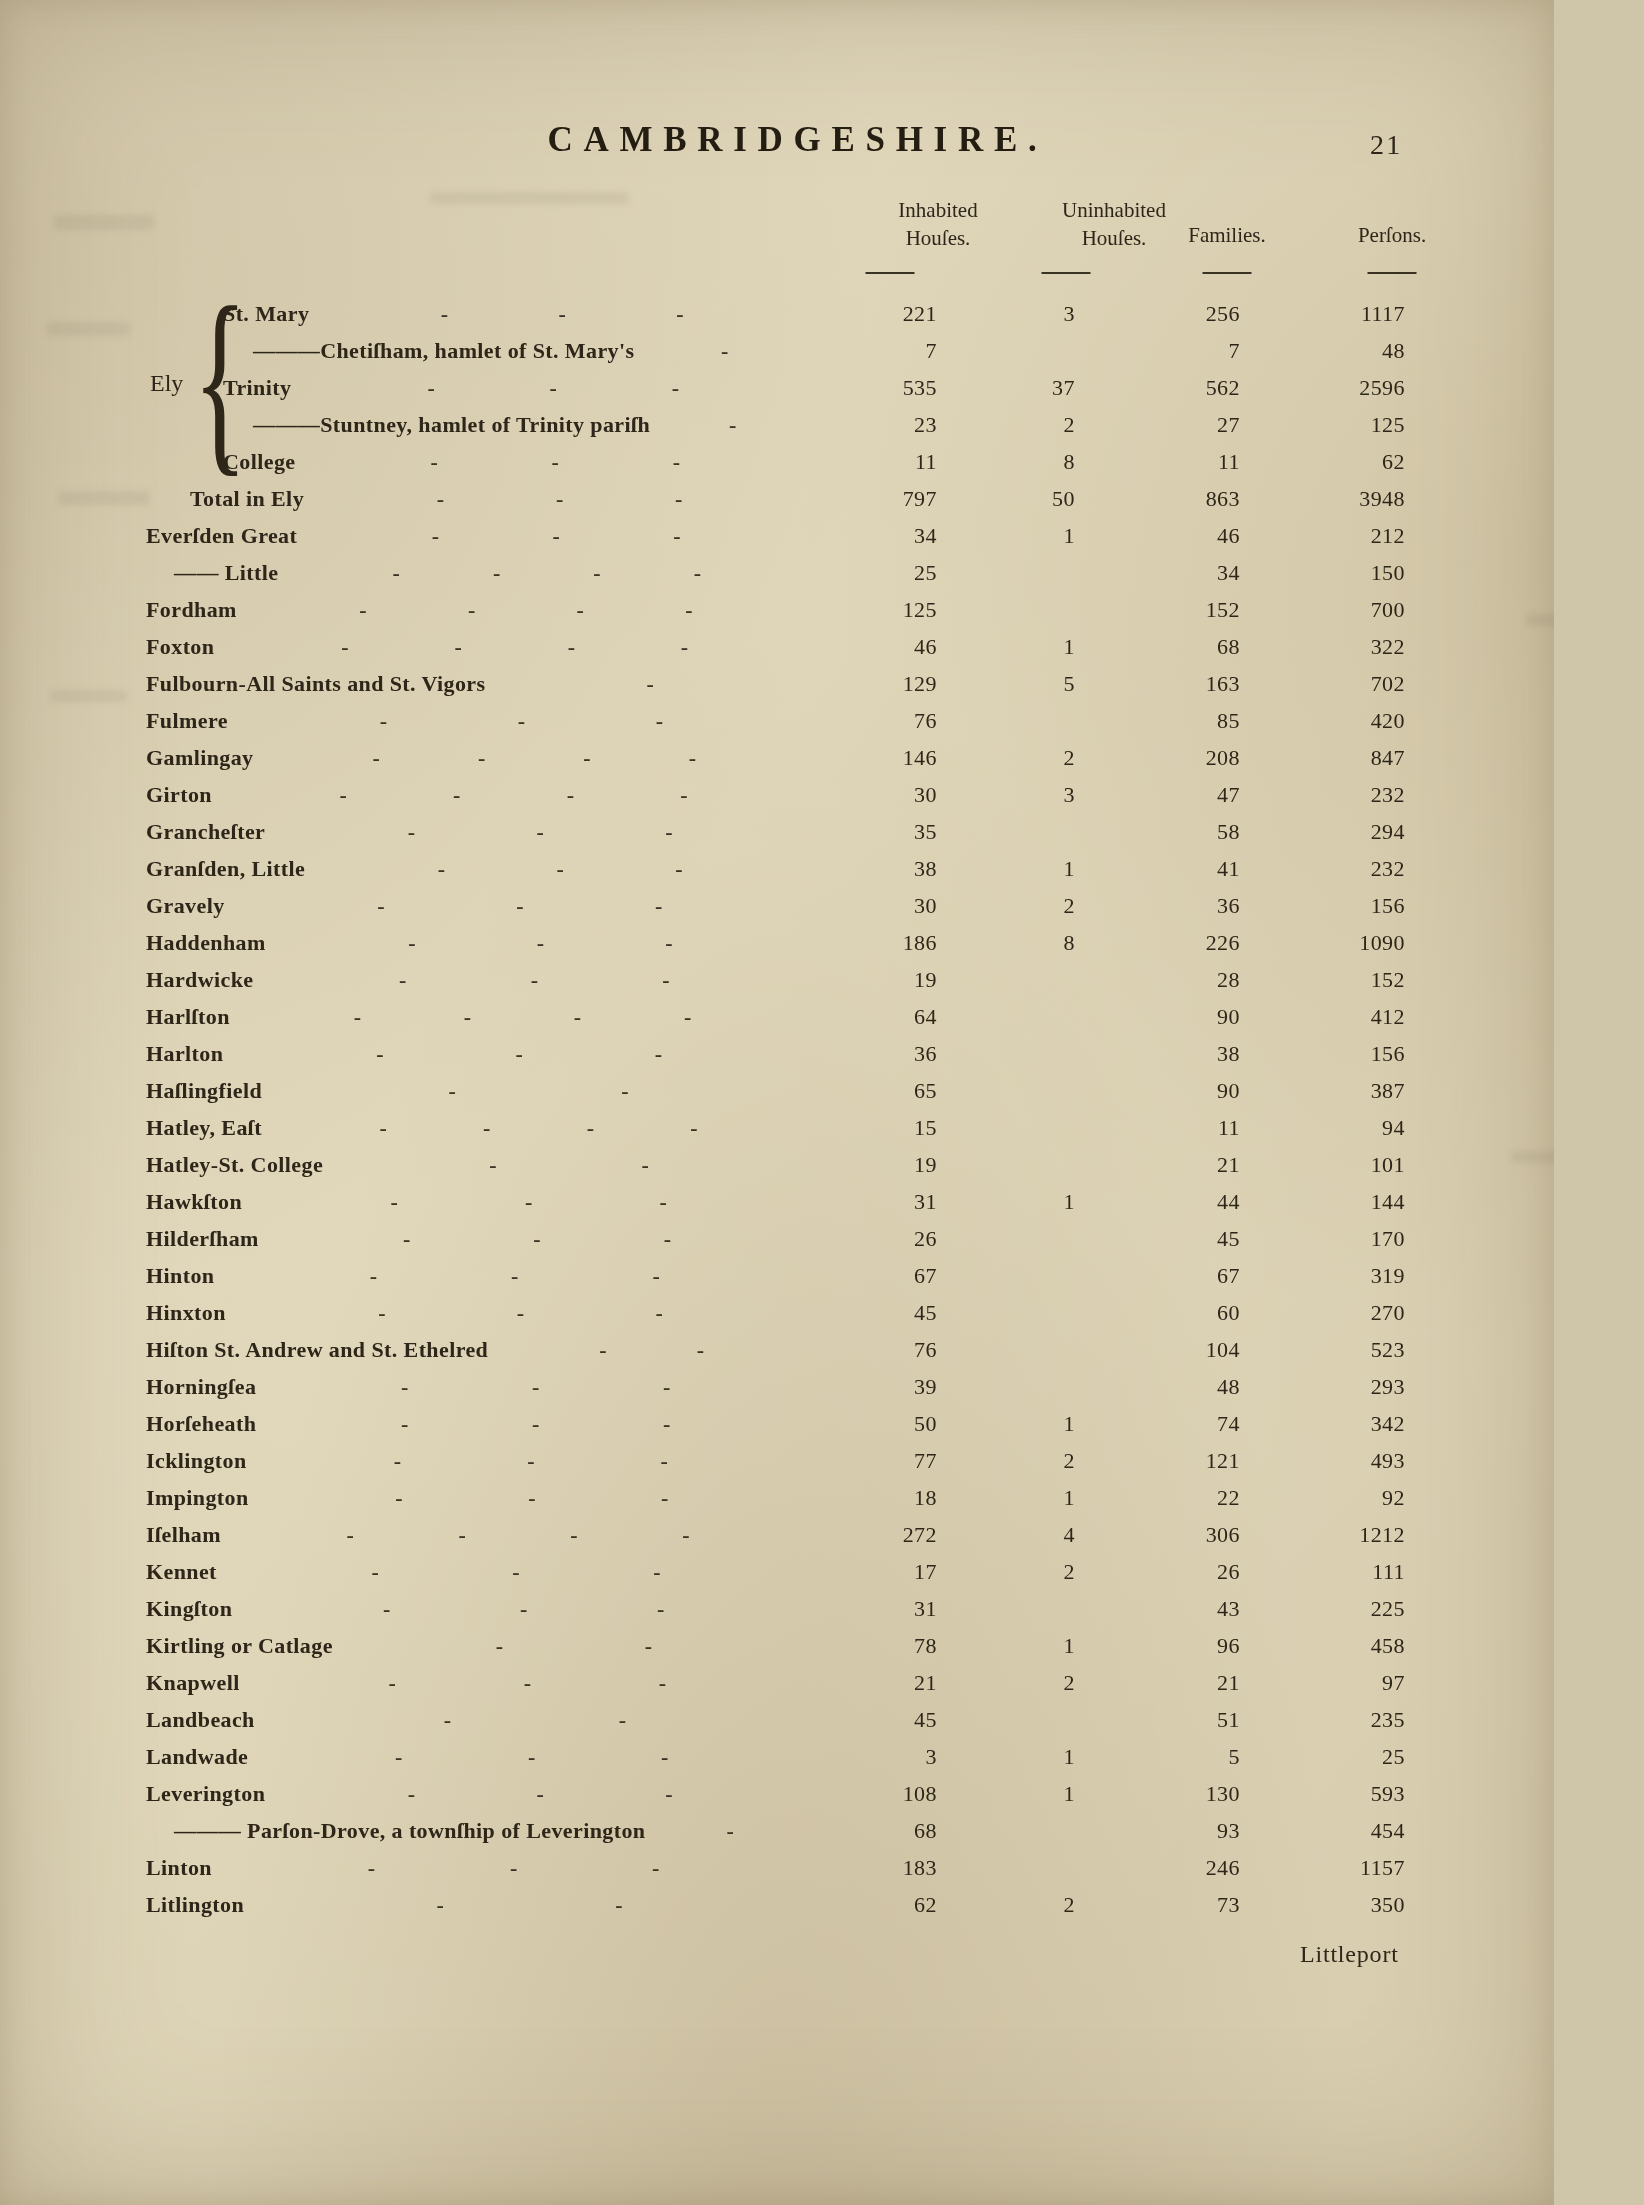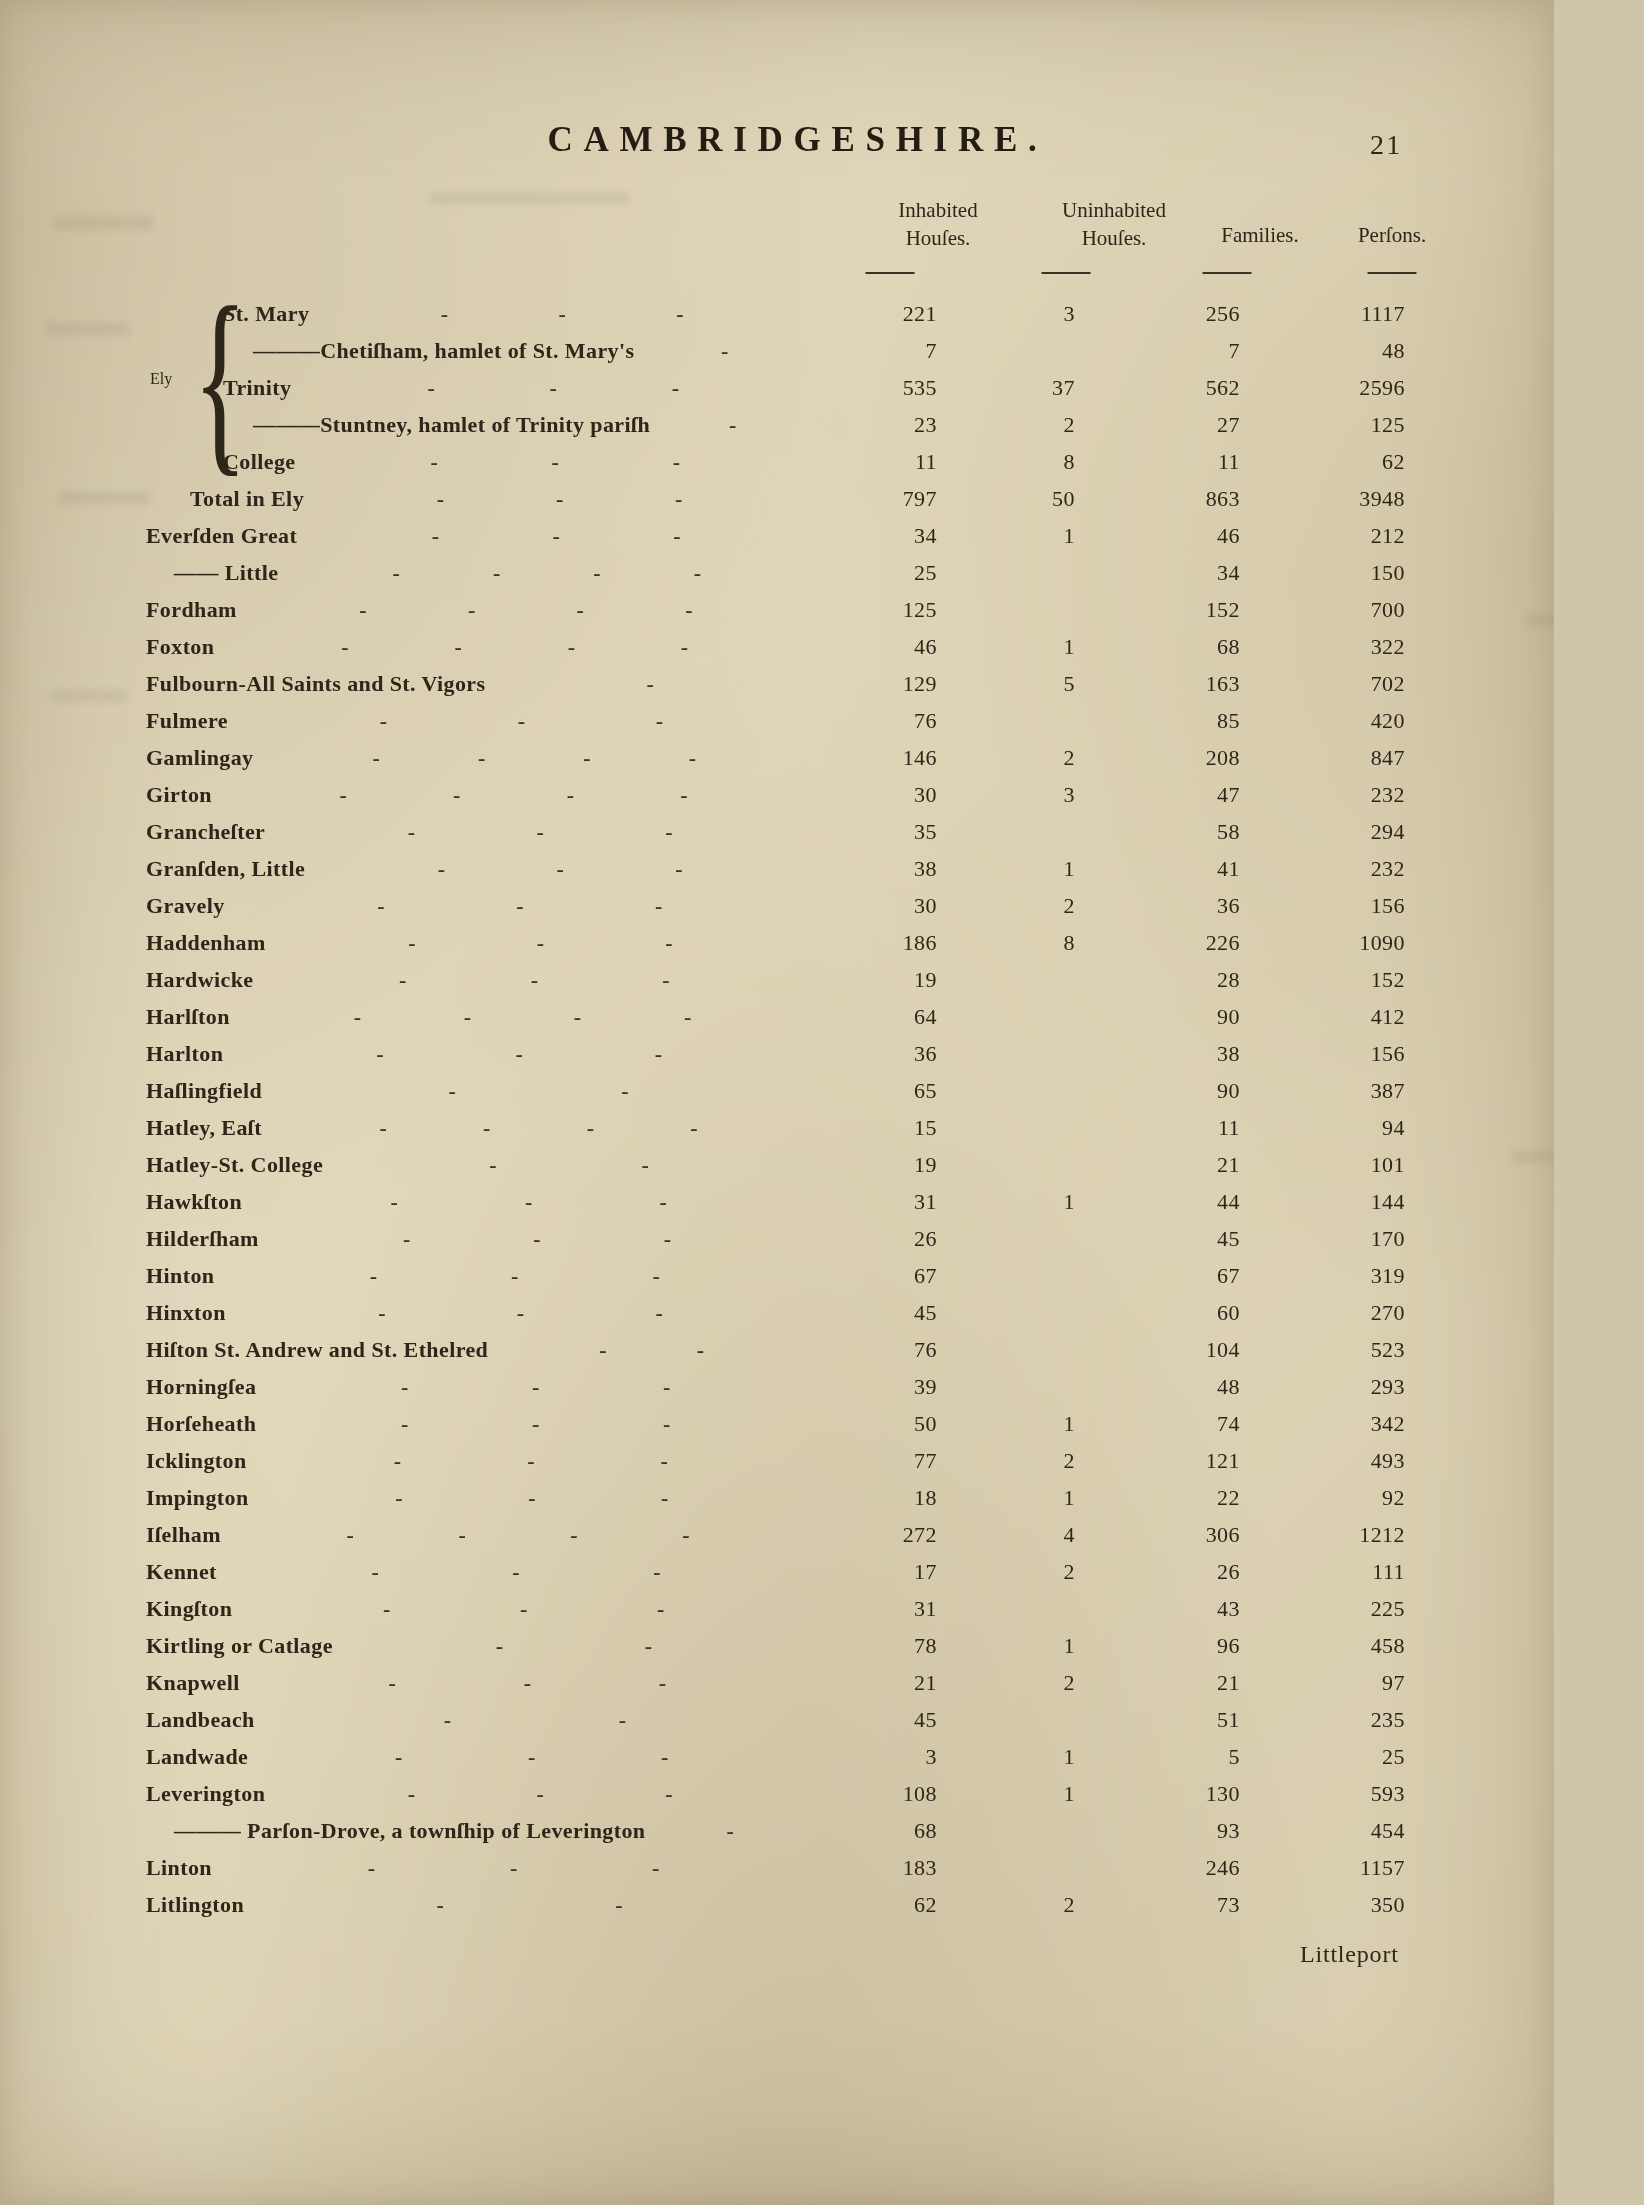--- a/index.html
+++ b/index.html
@@ -39,21 +39,21 @@
   .colrule{
     position:absolute;top:272px;height:1.5px;width:49px;
     background:#3a3222;transform:translateX(-50%);
   }
 
   .brace{
     position:absolute;left:193px;top:282px;height:193px;
     font-size:206px;line-height:193px;font-weight:400;color:#2e2619;
     transform:scale(0.55,1);transform-origin:left top;
   }
-  .group-label{position:absolute;left:150px;top:370px;font-size:16px;}
+  .group-label{position:absolute;left:150px;top:370px;font-size:24px;}
 
   #rows{position:absolute;left:146px;top:295px;width:1266px;}
   .row{
     display:grid;grid-template-columns:690px 107px 138px 165px 165px;
     height:37px;line-height:37px;font-size:22px;letter-spacing:0.4px;
   }
   .row .name{display:flex;overflow:hidden;font-weight:bold;}
   .row .nm{white-space:pre;}
   .row .leaders{flex:1;display:flex;justify-content:space-evenly;margin:0 42px 0 21.5px;color:#3a3222;}
   .row .num{text-align:right;padding-right:6.1px;font-variant-numeric:oldstyle-nums;}
@@ -81,21 +81,21 @@
   <div class="pagenum">21</div>
 
   <div class="colhead twoline" style="left:890px;">
     <div>Inhabited</div>
     <div>Houſes.</div>
   </div>
   <div class="colhead twoline" style="left:1066px;">
     <div>Uninhabited</div>
     <div>Houſes.</div>
   </div>
-  <div class="colhead oneline" style="left:1227px;margin-left:33px;">
+  <div class="colhead oneline" style="left:1227px;">
     <div>Families.</div>
   </div>
   <div class="colhead oneline" style="left:1392px;">
     <div>Perſons.</div>
   </div>
 
   <div class="colrule" style="left:890px;"></div>
   <div class="colrule" style="left:1066px;"></div>
   <div class="colrule" style="left:1227px;"></div>
   <div class="colrule" style="left:1392px;"></div>

